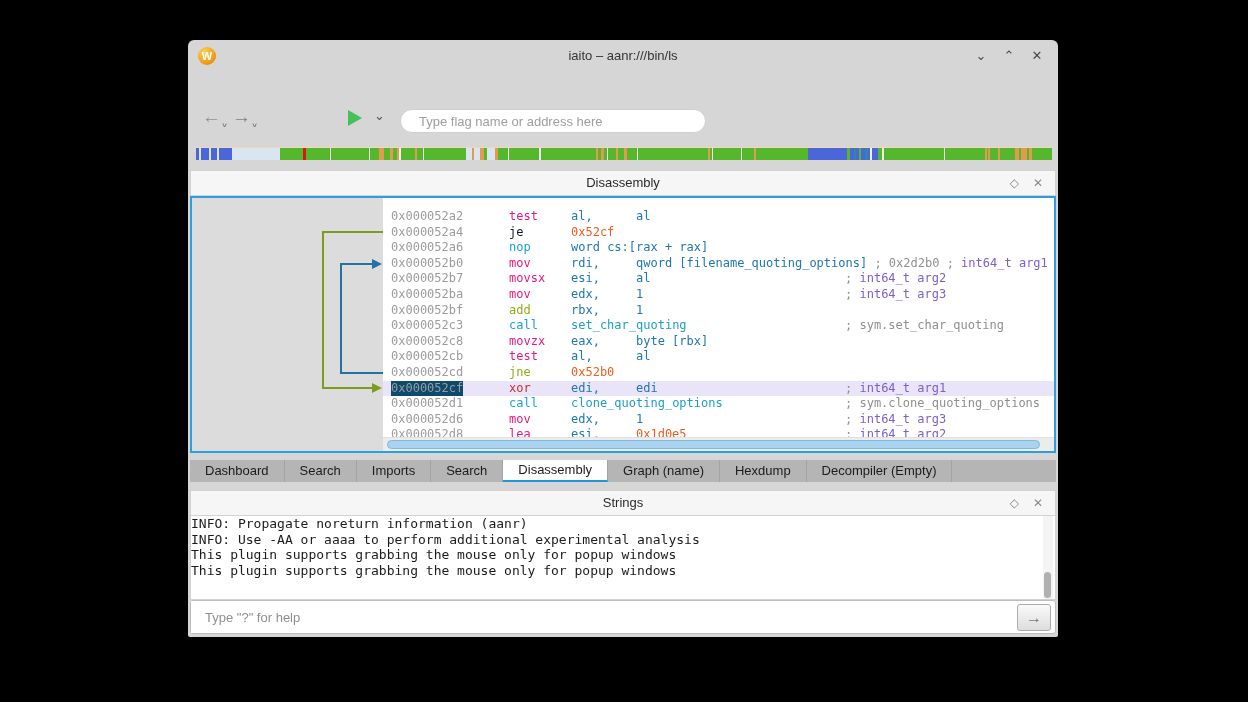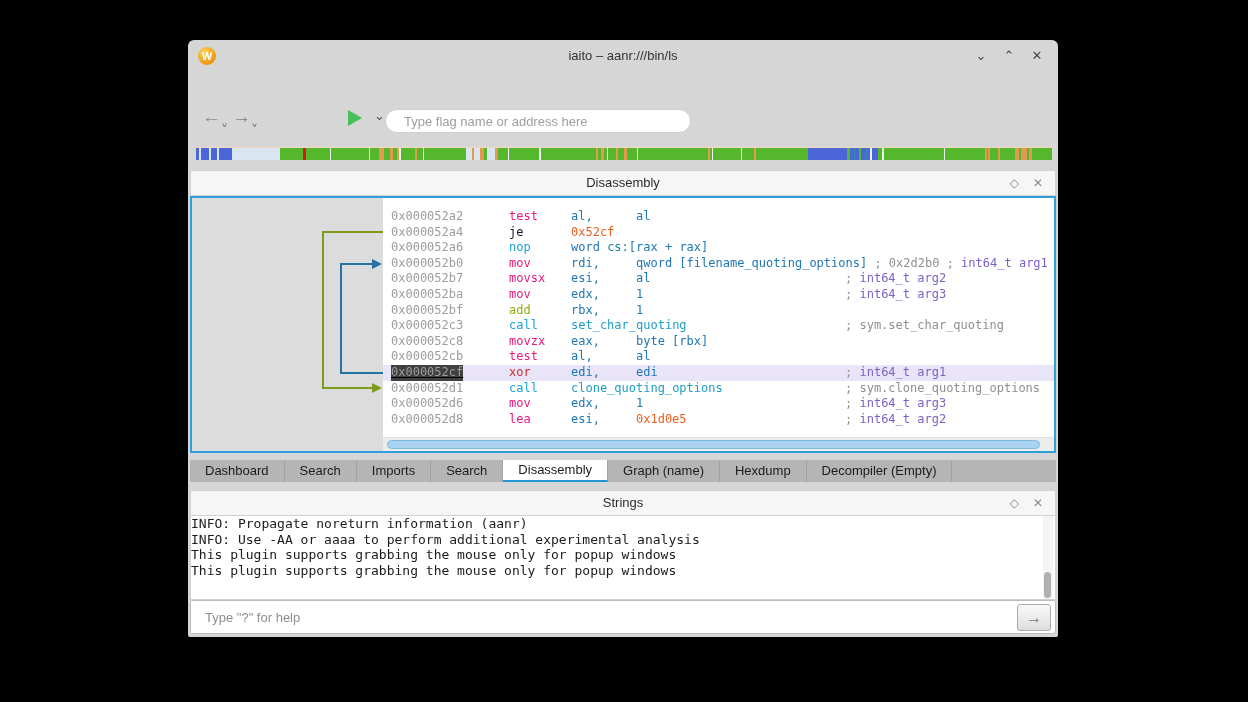--- a/index.html
+++ b/index.html
@@ -24,21 +24,21 @@
   .menu-item { padding:0 13px; line-height:28px; font-size:13.5px; color:#1c1c1c; }
 
   
   .toolbar { position:absolute; left:0; top:60px; width:100%; height:44px; }
   .nav-arrow { position:absolute; top:6px; font-size:19px; font-weight:bold; color:#8d8d8d; }
   .nav-arrow .sub { position:absolute; right:-6px; bottom:-2px; font-size:8px; color:#777; }
   #back-btn { left:14px; } #fwd-btn { left:44px; color:#7f7f7f; }
   .play-btn { position:absolute; left:160px; top:10px; width:0; height:0;
               border-left:14px solid #46c05b; border-top:8px solid transparent; border-bottom:8px solid transparent; }
   .run-chevron { position:absolute; left:186px; top:8px; font-size:13px; color:#555; }
-  .flag-search { position:absolute; left:197px; top:9px; width:306px; height:24px; border:1px solid #cfcfcf;
+  .flag-search { position:absolute; left:212px; top:9px; width:306px; height:24px; border:1px solid #cfcfcf;
                  border-radius:12px; background:#fff; padding:0 18px; font-size:13px; color:#444; outline:none; }
   .flag-search::placeholder { color:#9e9e9e; }
 
   
   .memstrip { position:absolute; left:8px; top:107px; width:856px; height:13px; display:flex;
               overflow:hidden; border-top:1px solid #f2d7b8; background:#eee; }
   .memstrip div { height:100%; flex:0 0 auto; }
 
   
   .panel-header { position:absolute; left:2px; width:866px; height:26px; background:#f6f6f6;
@@ -51,21 +51,21 @@
   #disasm-header { top:130px; }
   #disasm-body { position:absolute; left:2px; top:156px; width:866px; height:257px;
                  border:2px solid #2f9fdc; background:#fff; display:flex; }
   #graph-pane { width:191px; background:#dcdcdc; position:relative; flex:0 0 auto; }
   #listing-col { flex:1; display:flex; flex-direction:column; overflow:hidden; }
   #asm-rows { height:239px; padding-top:11px; overflow:hidden; position:relative; }
   .asm-row { position:relative; height:15.6px; line-height:15.6px;
              font-family:"DejaVu Sans Mono", monospace; font-size:12px; white-space:pre; }
   .asm-row.hl { background:#e9e4f8; }
   .asm-col { position:absolute; top:0; }
-  .addr-box.hlad { background:#404040;text-decoration:underline; }
+  .addr-box.hlad { background:#0c4a6e; }
   #hscroll { height:14px; background:#ececec; position:relative; border-top:1px solid #e0e0e0; }
   #hscroll .thumb { position:absolute; left:4px; right:14px; top:2px; height:9px;
                     background:#a9d3ef; border:1px solid #7fb9de; border-radius:5px; }
 
   
   .tabbar { position:absolute; left:2px; top:420px; width:866px; height:22px; background:#b5b5b5; display:flex; }
   .tab { padding:0 15px; line-height:22px; font-size:13px; color:#1b1b1b; border-right:1px solid #a3a3a3; }
   .tab.active { background:#fff; border-bottom:2px solid #2196d8; line-height:20px; }
 
   
@@ -226,20 +226,21 @@
           <div class="asm-row"><span class="asm-col addr-box" style="left: 8px;"><span style="color: rgb(156, 156, 156);">0x000052a2</span></span><span class="asm-col" style="left: 126px;"><span style="color: rgb(232, 24, 127);">test</span></span><span class="asm-col" style="left: 188px;"><span style="color: rgb(32, 119, 180);">al,</span></span><span class="asm-col" style="left: 253px;"><span style="color: rgb(32, 119, 180);">al</span></span></div>
           <div class="asm-row"><span class="asm-col addr-box" style="left: 8px;"><span style="color: rgb(156, 156, 156);">0x000052a4</span></span><span class="asm-col" style="left: 126px;"><span style="color: #0f172a;">je</span></span><span class="asm-col" style="left: 188px;"><span style="color: rgb(238, 93, 29);">0x52cf</span></span></div>
           <div class="asm-row"><span class="asm-col addr-box" style="left: 8px;"><span style="color: rgb(156, 156, 156);">0x000052a6</span></span><span class="asm-col" style="left: 126px;"><span style="color: rgb(24, 161, 214);">nop</span></span><span class="asm-col" style="left: 188px;"><span style="color: rgb(32, 119, 180);">word </span><span style="color: rgb(23, 127, 158);">cs:</span><span style="color: rgb(32, 119, 180);">[rax + rax]</span></span></div>
           <div class="asm-row"><span class="asm-col addr-box" style="left: 8px;"><span style="color: rgb(156, 156, 156);">0x000052b0</span></span><span class="asm-col" style="left: 126px;"><span style="color: rgb(232, 24, 127);">mov</span></span><span class="asm-col" style="left: 188px;"><span style="color: rgb(32, 119, 180);">rdi,</span></span><span class="asm-col" style="left: 253px;"><span style="color: rgb(32, 119, 180);">qword [filename_quoting_options]</span><span style="color: rgb(143, 143, 143);"> ; 0x2d2b0 ; </span><span style="color: rgb(125, 95, 199);">int64_t arg1</span></span></div>
           <div class="asm-row"><span class="asm-col addr-box" style="left: 8px;"><span style="color: rgb(156, 156, 156);">0x000052b7</span></span><span class="asm-col" style="left: 126px;"><span style="color: rgb(232, 24, 127);">movsx</span></span><span class="asm-col" style="left: 188px;"><span style="color: rgb(32, 119, 180);">esi,</span></span><span class="asm-col" style="left: 253px;"><span style="color: rgb(32, 119, 180);">al</span></span><span class="asm-col" style="left: 462px;"><span style="color: rgb(143, 143, 143);">; </span><span style="color: rgb(125, 95, 199);">int64_t arg2</span></span></div>
           <div class="asm-row"><span class="asm-col addr-box" style="left: 8px;"><span style="color: rgb(156, 156, 156);">0x000052ba</span></span><span class="asm-col" style="left: 126px;"><span style="color: rgb(232, 24, 127);">mov</span></span><span class="asm-col" style="left: 188px;"><span style="color: rgb(32, 119, 180);">edx,</span></span><span class="asm-col" style="left: 253px;"><span style="color: rgb(32, 119, 180);">1</span></span><span class="asm-col" style="left: 462px;"><span style="color: rgb(143, 143, 143);">; </span><span style="color: rgb(125, 95, 199);">int64_t arg3</span></span></div>
           <div class="asm-row"><span class="asm-col addr-box" style="left: 8px;"><span style="color: rgb(156, 156, 156);">0x000052bf</span></span><span class="asm-col" style="left: 126px;"><span style="color: rgb(143, 174, 15);">add</span></span><span class="asm-col" style="left: 188px;"><span style="color: rgb(32, 119, 180);">rbx,</span></span><span class="asm-col" style="left: 253px;"><span style="color: rgb(32, 119, 180);">1</span></span></div>
           <div class="asm-row"><span class="asm-col addr-box" style="left: 8px;"><span style="color: rgb(156, 156, 156);">0x000052c3</span></span><span class="asm-col" style="left: 126px;"><span style="color: rgb(24, 161, 214);">call</span></span><span class="asm-col" style="left: 188px;"><span style="color: rgb(29, 159, 196);">set_char_quoting</span></span><span class="asm-col" style="left: 462px;"><span style="color: rgb(143, 143, 143);">; sym.set_char_quoting</span></span></div>
           <div class="asm-row"><span class="asm-col addr-box" style="left: 8px;"><span style="color: rgb(156, 156, 156);">0x000052c8</span></span><span class="asm-col" style="left: 126px;"><span style="color: rgb(232, 24, 127);">movzx</span></span><span class="asm-col" style="left: 188px;"><span style="color: rgb(32, 119, 180);">eax,</span></span><span class="asm-col" style="left: 253px;"><span style="color: rgb(32, 119, 180);">byte [rbx]</span></span></div>
           <div class="asm-row"><span class="asm-col addr-box" style="left: 8px;"><span style="color: rgb(156, 156, 156);">0x000052cb</span></span><span class="asm-col" style="left: 126px;"><span style="color: rgb(232, 24, 127);">test</span></span><span class="asm-col" style="left: 188px;"><span style="color: rgb(32, 119, 180);">al,</span></span><span class="asm-col" style="left: 253px;"><span style="color: rgb(32, 119, 180);">al</span></span></div>
+          <div class="asm-row"><span class="asm-col addr-box" style="left: 8px;"><span style="color: rgb(156, 156, 156);">0x000052cd</span></span><span class="asm-col" style="left: 126px;"><span style="color: rgb(143, 174, 15);">jne</span></span><span class="asm-col" style="left: 188px;"><span style="color: rgb(238, 93, 29);">0x52b0</span></span></div>
           <div class="asm-row hl"><span class="asm-col addr-box hlad" style="left: 8px;"><span style="color: rgb(156, 156, 156);">0x000052cf</span></span><span class="asm-col" style="left: 126px;"><span style="color: rgb(204, 46, 46);">xor</span></span><span class="asm-col" style="left: 188px;"><span style="color: rgb(32, 119, 180);">edi,</span></span><span class="asm-col" style="left: 253px;"><span style="color: rgb(32, 119, 180);">edi</span></span><span class="asm-col" style="left: 462px;"><span style="color: rgb(143, 143, 143);">; </span><span style="color: rgb(125, 95, 199);">int64_t arg1</span></span></div>
           <div class="asm-row"><span class="asm-col addr-box" style="left: 8px;"><span style="color: rgb(156, 156, 156);">0x000052d1</span></span><span class="asm-col" style="left: 126px;"><span style="color: rgb(24, 161, 214);">call</span></span><span class="asm-col" style="left: 188px;"><span style="color: rgb(29, 159, 196);">clone_quoting_options</span></span><span class="asm-col" style="left: 462px;"><span style="color: rgb(143, 143, 143);">; sym.clone_quoting_options</span></span></div>
           <div class="asm-row"><span class="asm-col addr-box" style="left: 8px;"><span style="color: rgb(156, 156, 156);">0x000052d6</span></span><span class="asm-col" style="left: 126px;"><span style="color: rgb(232, 24, 127);">mov</span></span><span class="asm-col" style="left: 188px;"><span style="color: rgb(32, 119, 180);">edx,</span></span><span class="asm-col" style="left: 253px;"><span style="color: rgb(32, 119, 180);">1</span></span><span class="asm-col" style="left: 462px;"><span style="color: rgb(143, 143, 143);">; </span><span style="color: rgb(125, 95, 199);">int64_t arg3</span></span></div>
           <div class="asm-row"><span class="asm-col addr-box" style="left: 8px;"><span style="color: rgb(156, 156, 156);">0x000052d8</span></span><span class="asm-col" style="left: 126px;"><span style="color: rgb(232, 24, 127);">lea</span></span><span class="asm-col" style="left: 188px;"><span style="color: rgb(32, 119, 180);">esi,</span></span><span class="asm-col" style="left: 253px;"><span style="color: rgb(238, 93, 29);">0x1d0e5</span></span><span class="asm-col" style="left: 462px;"><span style="color: rgb(143, 143, 143);">; </span><span style="color: rgb(125, 95, 199);">int64_t arg2</span></span></div>
         </div>
       <div id="hscroll">
         <div class="thumb"></div>
       </div>
     </div>
   </div>

